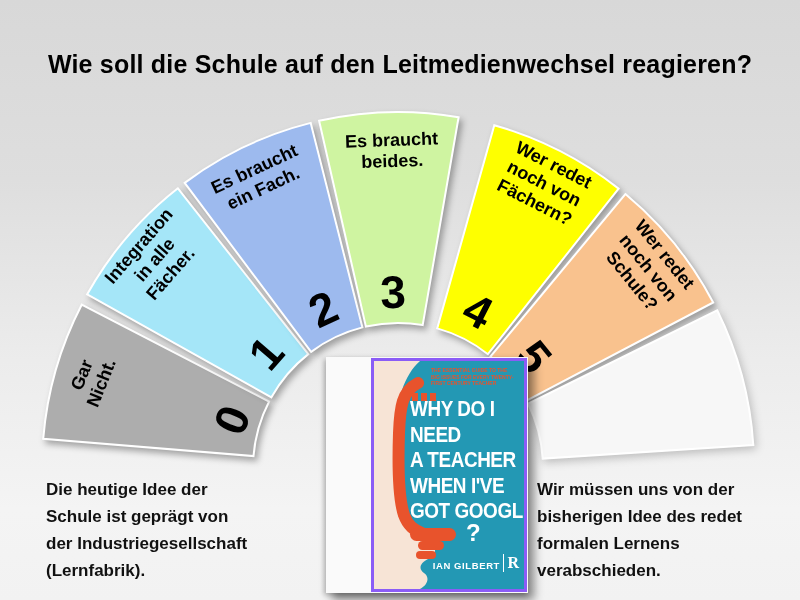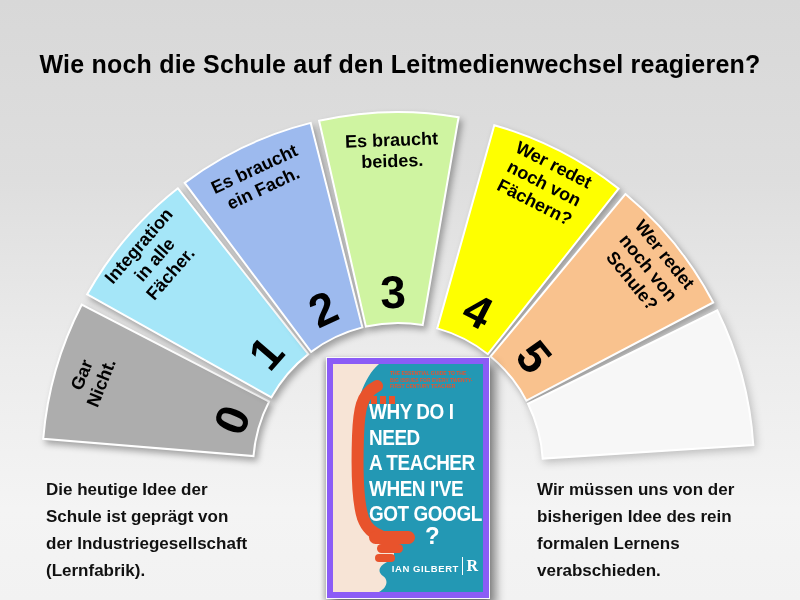--- a/index.html
+++ b/index.html
@@ -27,21 +27,21 @@
     position:absolute;font-weight:bold;color:#000;font-size:46px;line-height:46px;
     transform:translate(-50%,-50%) rotate(var(--r));
   }
   
   .book{
     position:absolute;left:326px;top:357px;
     background:#fafafa;padding:1px;
     box-shadow:6px 7px 9px rgba(0,0,0,0.45),-2px 2px 5px rgba(0,0,0,0.25);
   }
   .cover{
-    position:relative;width:150px;height:228px;border:6px solid #8b5cf6;overflow:hidden;
+    position:relative;width:150px;height:228px;border:3px solid #8b5cf6;overflow:hidden;margin-left:44px;
   }
   .cover svg{position:absolute;left:0;top:0;}
   .tagline{
     position:absolute;left:57px;top:6px;width:86px;
     font-size:5px;line-height:6.5px;font-weight:bold;color:#e8532c;
     text-transform:uppercase;
   }
   .book-title{
     position:absolute;left:36px;top:35px;
     color:#ffffff;font-weight:bold;font-size:22px;line-height:25.5px;
@@ -69,21 +69,21 @@
     font-size:17px;line-height:27px;white-space:pre-line;
   }
   .caption-left{left:46px;top:476px;width:250px;}
   .caption-right{left:537px;top:476px;width:255px;}
 </style>
 </head>
 <body>
 
 <div class="slide">
 
-  <div class="title">Wie noch die Schule auf den Leitmedienwechsel reagieren?</div>
+  <div class="title">Wie soll die Schule auf den Leitmedienwechsel reagieren?</div>
 
   <svg class="fan" width="800" height="600" viewBox="0 0 800 600">
     <path class="wedge" d="M43.2,438.8 A356,356 0 0 1 81.7,304.7 L269.1,401.5 A145,145 0 0 0 253.5,456.1 Z" fill="#adadad"></path>
     <path class="wedge" d="M87.2,294.3 A356,356 0 0 1 177.9,188.3 L308.3,354.1 A145,145 0 0 0 271.4,397.3 Z" fill="#a5e6f8"></path>
     <path class="wedge" d="M184.7,182.9 A356,356 0 0 1 310.7,122.9 L362.4,327.4 A145,145 0 0 0 311.1,351.9 Z" fill="#9dbaee"></path>
     <path class="wedge" d="M319.1,120.8 A356,356 0 0 1 458.6,117.2 L422.7,325.1 A145,145 0 0 0 365.9,326.6 Z" fill="#cff4a1"></path>
     <path class="wedge" d="M494.3,125.3 A356,356 0 0 1 618.6,188.6 L487.9,354.2 A145,145 0 0 0 437.2,328.4 Z" fill="#feff00"></path>
     <path class="wedge" d="M625.4,194.1 A356,356 0 0 1 713.2,302.5 L526.4,400.6 A145,145 0 0 0 490.6,356.4 Z" fill="#f9c28e"></path>
     <path class="wedge-blank" d="M717.2,310.3 A356,356 0 0 1 753.3,445.0 L542.7,458.6 A145,145 0 0 0 528.0,403.8 Z" fill="#f7f7f7"></path>
   </svg>
@@ -148,17 +148,17 @@
       <div class="author">IAN GILBERT</div>
       <div class="pub-logo">R</div>
     </div>
   </div>
 
   <div class="caption caption-left">Die heutige Idee der
 Schule ist geprägt von
 der Industriegesellschaft
 (Lernfabrik).</div>
   <div class="caption caption-right">Wir müssen uns von der
-bisherigen Idee des rein
+bisherigen Idee des redet
 formalen Lernens
 verabschieden.</div>
 
 </div>
 
 </body></html>

